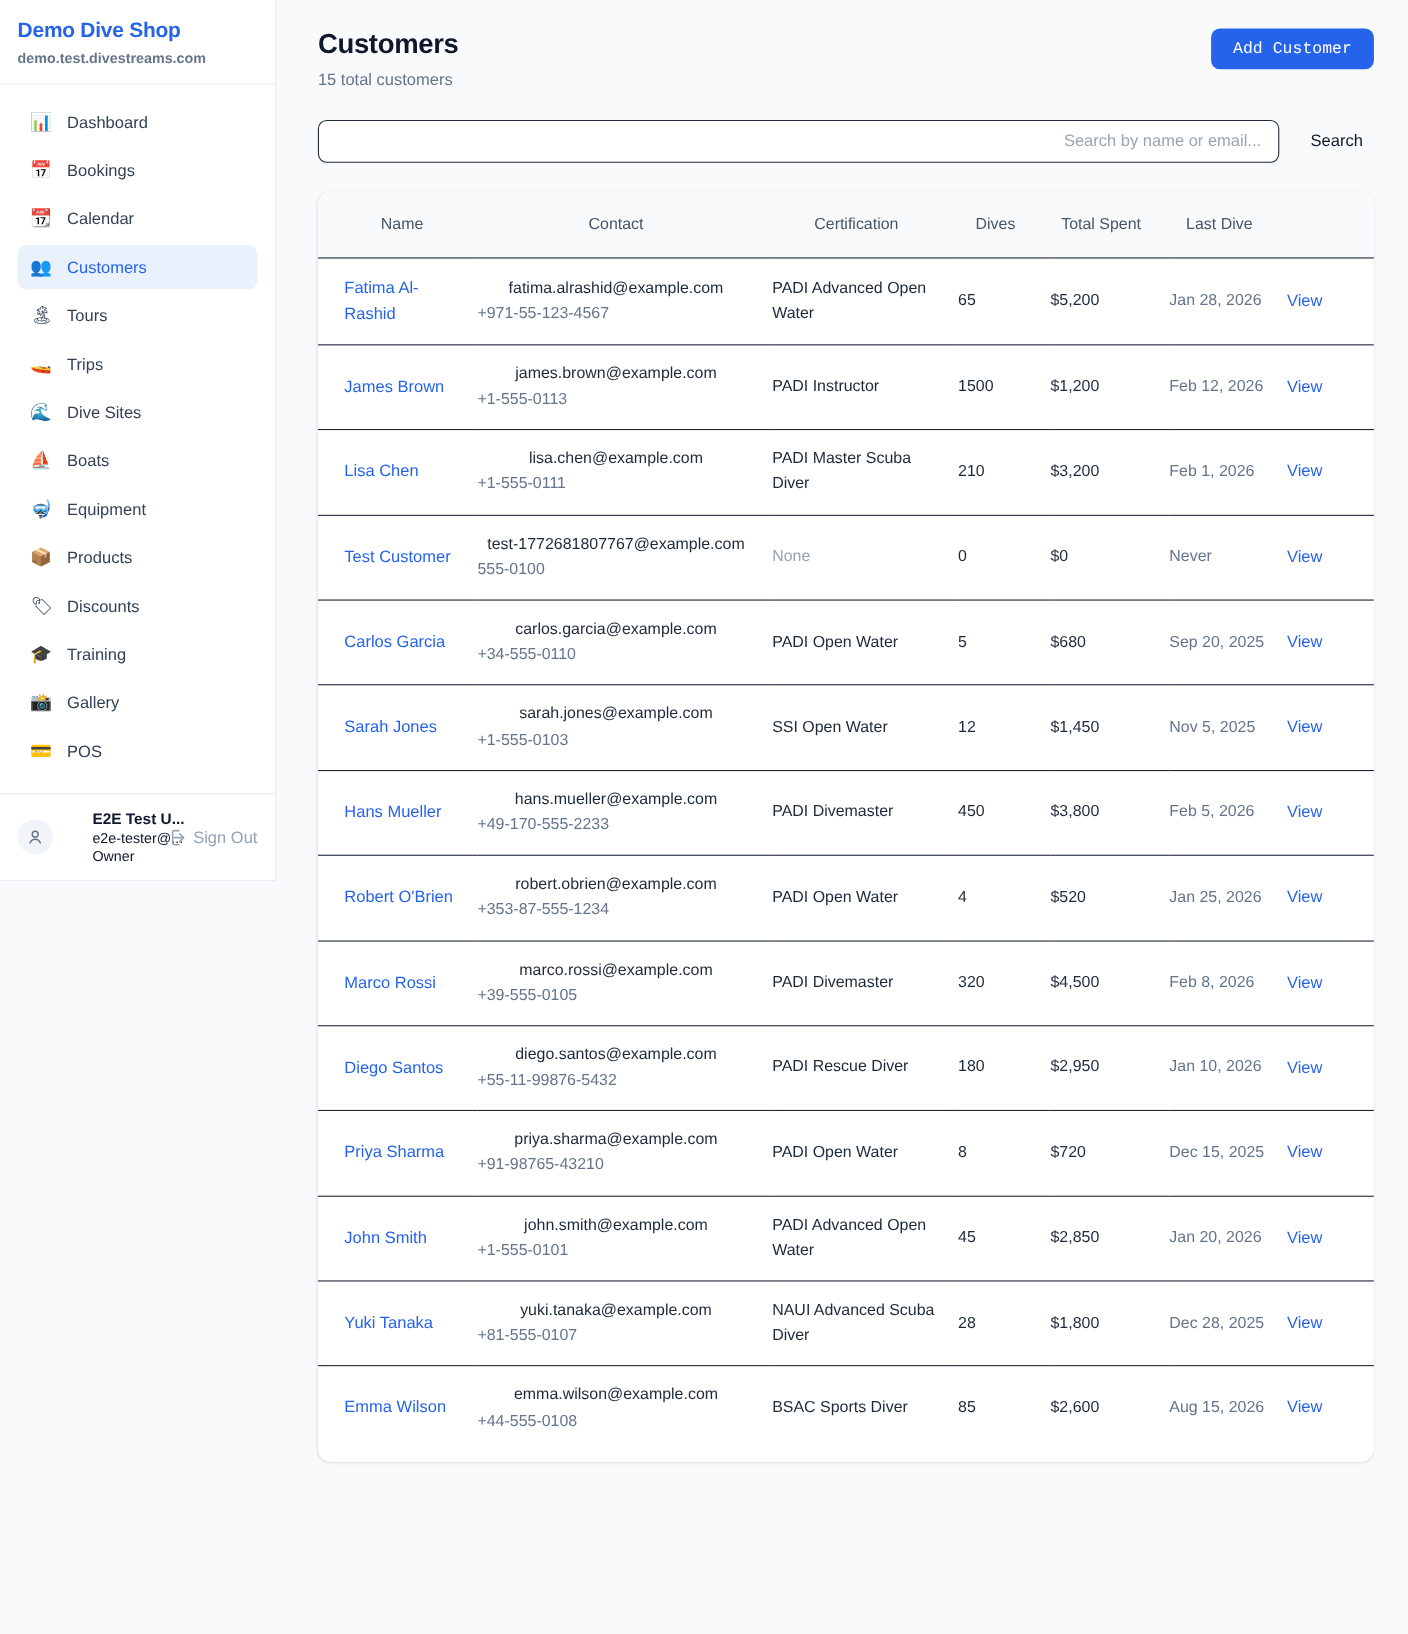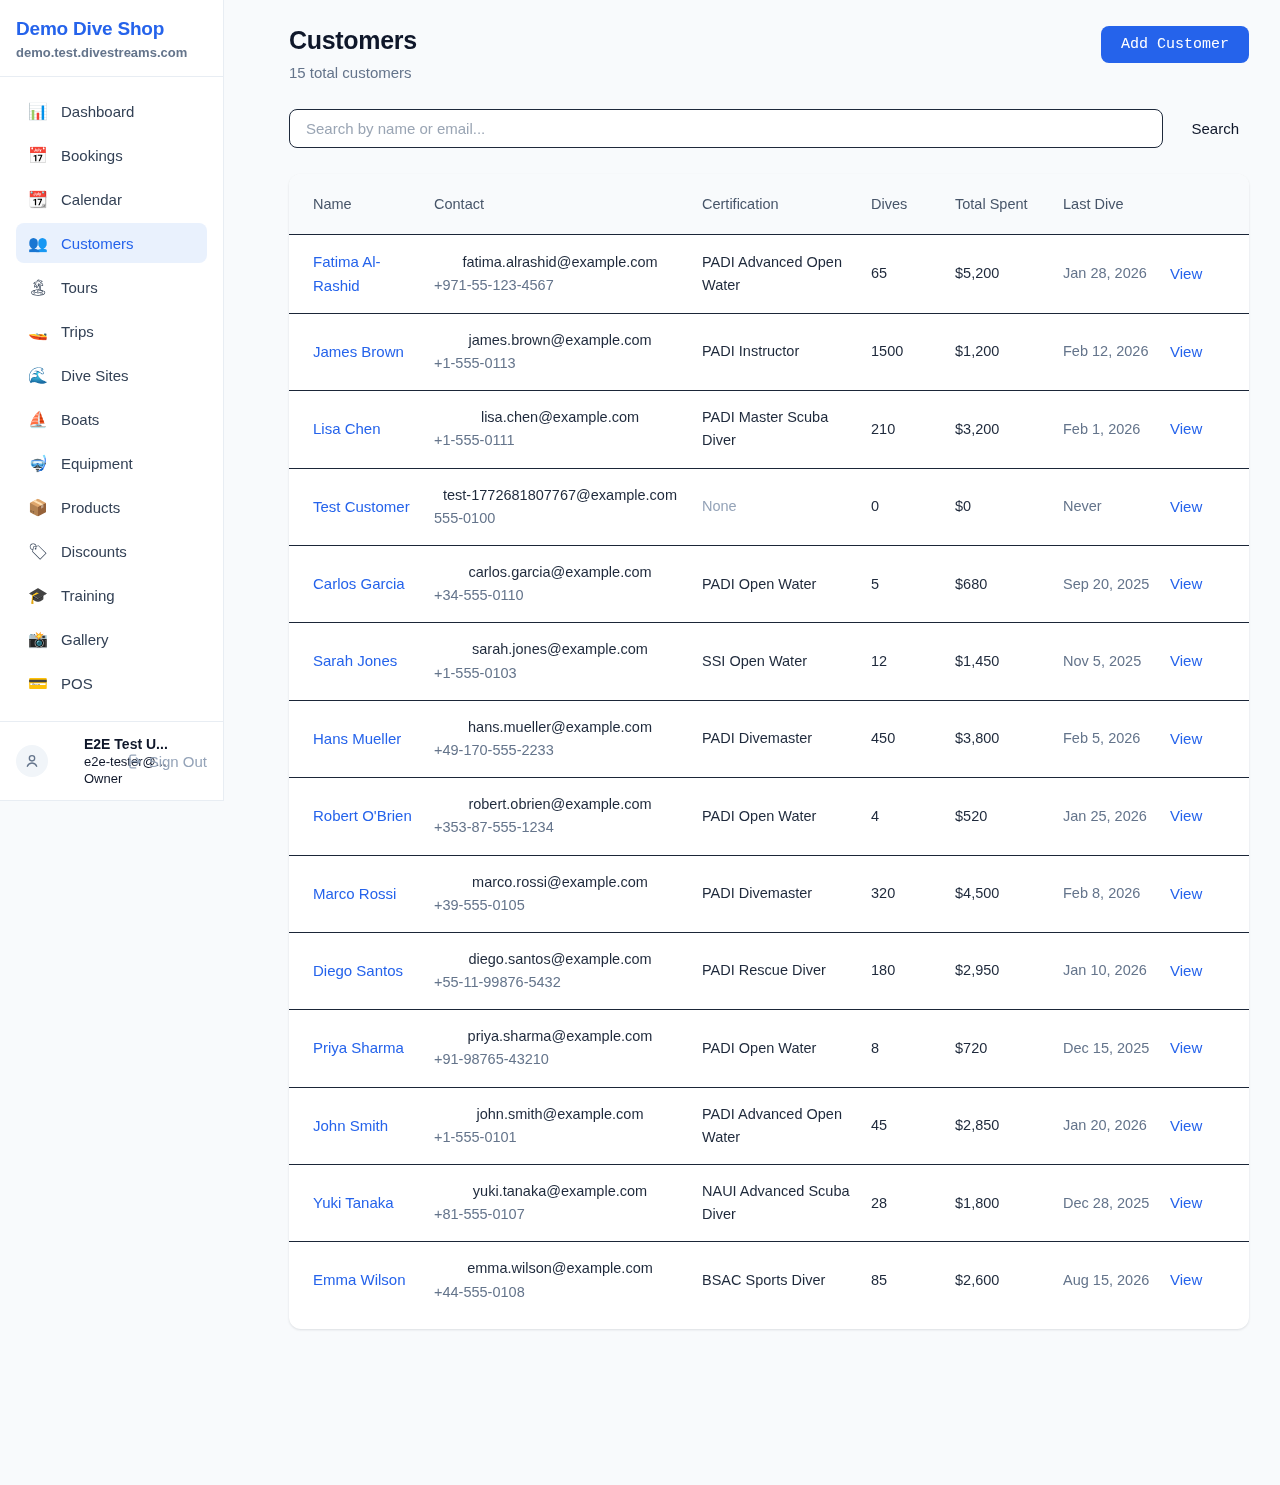--- a/index.html
+++ b/index.html
@@ -9,21 +9,21 @@
     background: #f8fafc;
     color: #0f172a;
     position: relative;
     min-height: 1485px;
   }
 
   
   .sidebar {
     position: absolute;
     top: 0; left: 0;
-    width: 224px;
+    width: 251px;
     background: #ffffff;
     border-right: 1px solid #e8edf3;
     border-bottom: 1px solid #e8edf3;
   }
   .brand { padding: 18px 16px 16px 16px; border-bottom: 1px solid #e8edf3; }
   .brand-name { color: #2563eb; font-size: 19px; font-weight: 700; letter-spacing: -0.2px; }
   .brand-domain { color: #64748b; font-size: 13px; margin-top: 5px; font-weight: bold; }
   .nav { padding: 14px 16px; }
   .nav-item {
     display: flex; align-items: center; gap: 13px;
@@ -77,20 +77,21 @@
   .search-input {
     flex: 1;
     height: 39px;
     border: 1px solid #1e293b;
     border-radius: 8px;
     background: #ffffff;
     padding: 0 16px;
     font-size: 15px;
     font-family: inherit;
     color: #0f172a;
+    text-align: right;
   }
   .search-input::placeholder { color: #9aa5b4; }
   .search-btn {
     background: none; border: none; cursor: pointer;
     font-family: inherit;
     font-size: 15px; font-weight: 500; color: #0f172a;
     padding: 0 10px 0 28px;
   }
 
   
@@ -104,21 +105,21 @@
   table { width: 100%; border-collapse: collapse; table-layout: fixed; }
   col.c-name  { width: 145px; }
   col.c-cont  { width: 268px; }
   col.c-cert  { width: 169px; }
   col.c-dives { width: 84px;  }
   col.c-spent { width: 108px; }
   col.c-last  { width: 107px; }
   col.c-act   { width: 79px;  }
   thead th {
     background: #f8fafc;
-    text-align: left;
+    text-align: center;
     font-weight: 500;
     font-size: 14.5px;
     color: #475569;
     padding: 11px 16px 11px 0;
     height: 60px;
     vertical-align: middle;
     line-height: 1.55;
   }
   thead th:first-child, tbody td:first-child { padding-left: 24px; }
   tbody tr { border-top: 1px solid #1b2638; }

